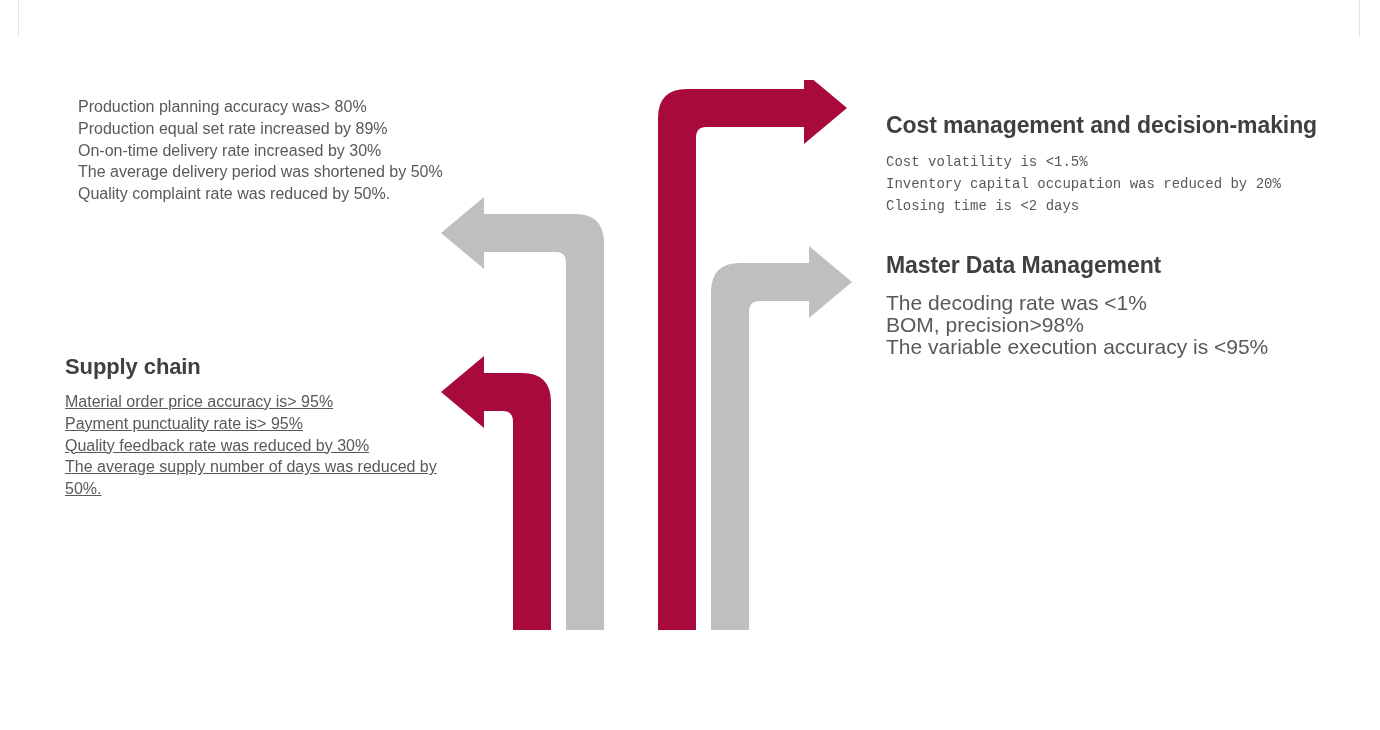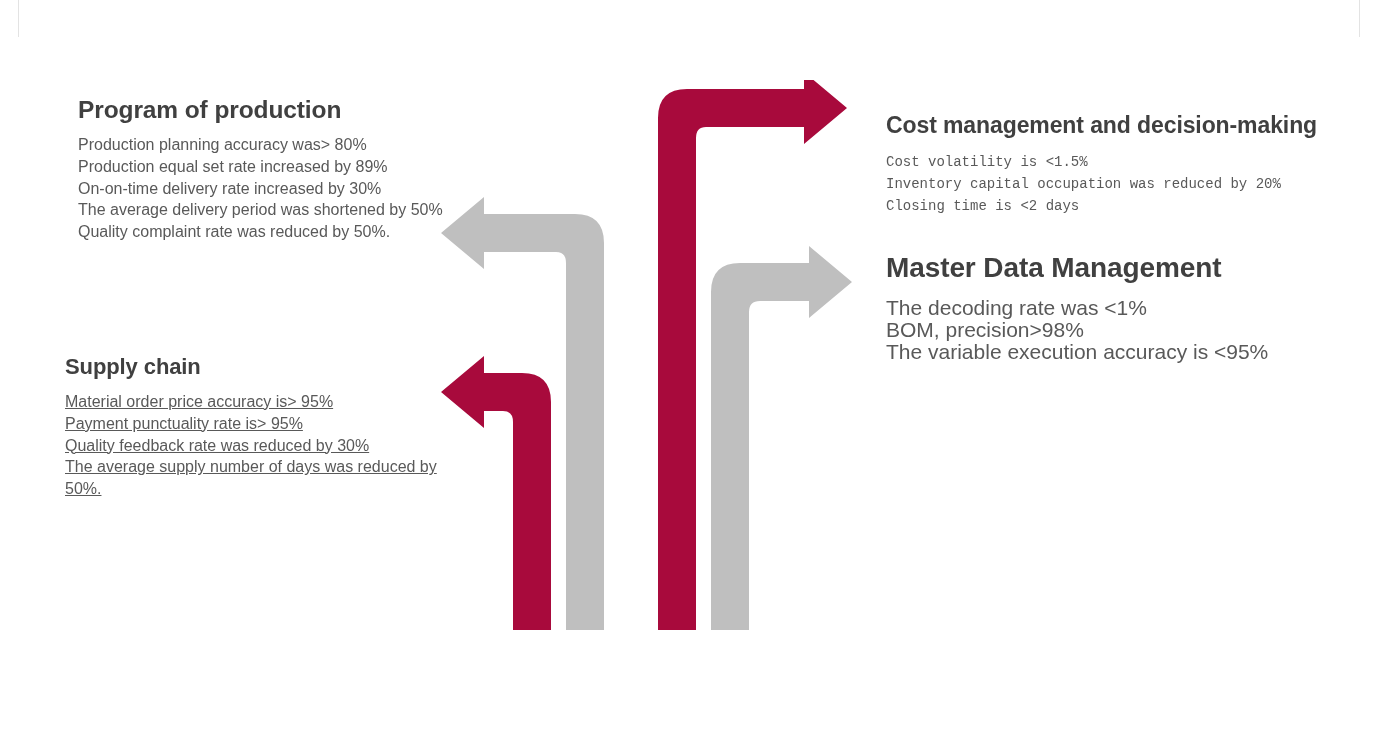--- a/index.html
+++ b/index.html
@@ -99,21 +99,21 @@
   }
   #block-cost .block-title { font-size: 23px; margin-bottom: 13px; }
   #block-cost .block-lines li { font-size: 14px; line-height: 21.8px; font-family: Liberation Mono, monospace; }
 
   
   #block-master {
     left: 886px;
     top: 252px;
     width: 400px;
   }
-  #block-master .block-title { font-size: 28px; margin-bottom: 13px; }
+  #block-master .block-title { font-size: 23px; margin-bottom: 13px; }
   #block-master .block-lines li { font-size: 21px; line-height: 21.8px; }
 </style>
 </head>
 <body>
 
 <div id="slide-canvas">
 
   <div class="guide-mark left"></div>
   <div class="guide-mark right"></div>
 
@@ -166,21 +166,20 @@
              L 407 28
              L 364 64
              L 364 47
              L 266 47
              Q 256 47 256 58
              L 256 550
              Z"></path>
   </svg>
 
   <div class="text-block" id="block-program">
-    <h2 class="block-title">Program of production</h2>
     <ul class="block-lines">
       <li>Production planning accuracy was&gt; 80%</li>
       <li>Production equal set rate increased by 89%</li>
       <li>On-on-time delivery rate increased by 30%</li>
       <li> The average delivery period was shortened by 50%</li>
       <li>Quality complaint rate was reduced by 50%.</li>
     </ul>
   </div>
 
   <div class="text-block" id="block-supply">

